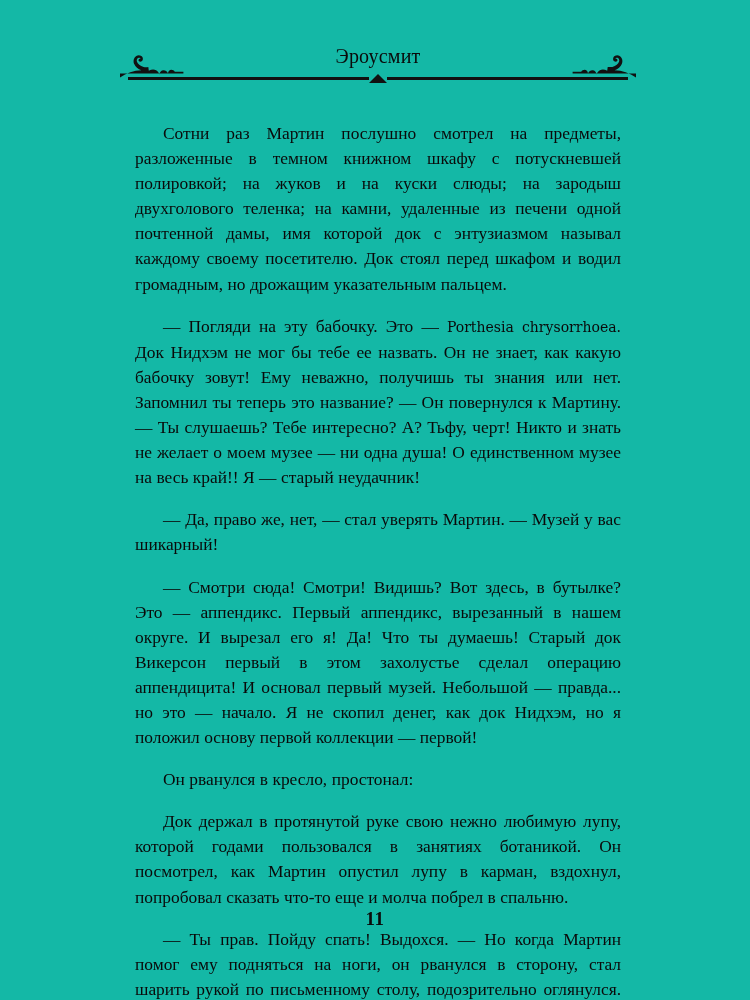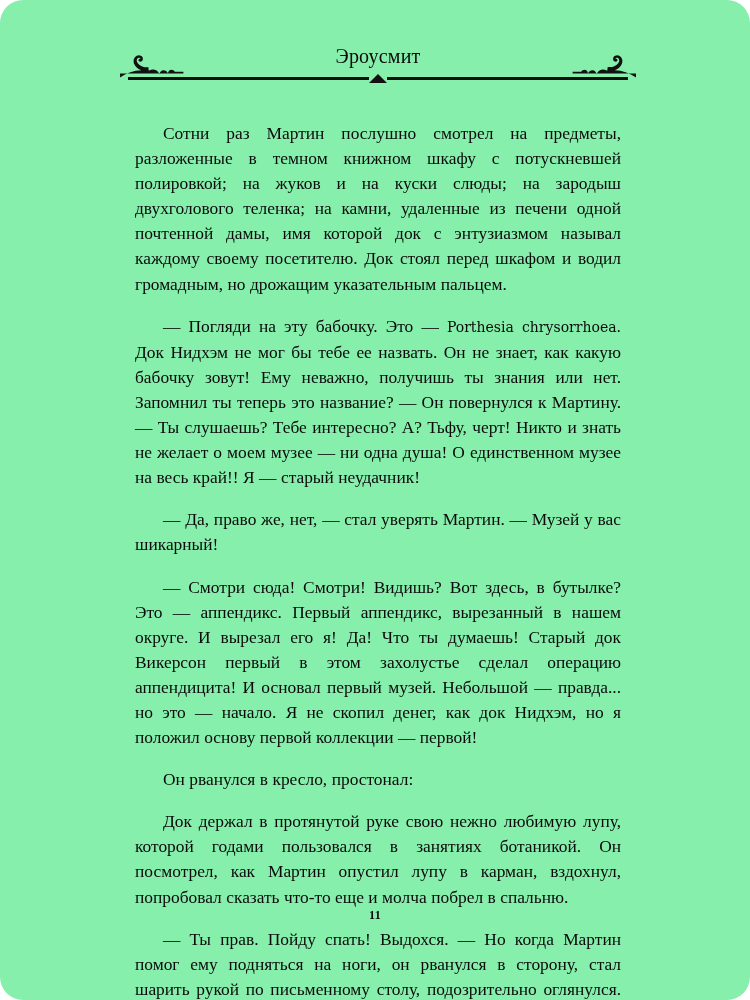--- a/index.html
+++ b/index.html
@@ -6,25 +6,24 @@
   html, body {
     margin: 0;
     padding: 0;
     background: #ffffff;
   }
   .page {
     position: relative;
     width: 750px;
     height: 1000px;
     margin: 0 auto;
-    background: #86efac;
+    background: #14b8a6;
     overflow: hidden;
     font-family: "Liberation Serif", "DejaVu Serif", serif;
     color: #0a0a0a;
-    border-radius: 23px;
     -webkit-font-smoothing: antialiased;
   }
 
   
   .running-head {
     position: absolute;
     left: 118px;
     top: 44px;
     width: 520px;
     height: 46px;
@@ -101,21 +100,21 @@
     font-weight: 400;
   }
 
   
   .folio {
     position: absolute;
     left: 0;
     right: 0;
     top: 908px;
     text-align: center;
-    font-size: 12px;
+    font-size: 19px;
     font-weight: 700;
     letter-spacing: 0.4px;
     color: #0a0a0a;
   }
 </style>
 </head>
 <body>
 
 <div class="page">
 

